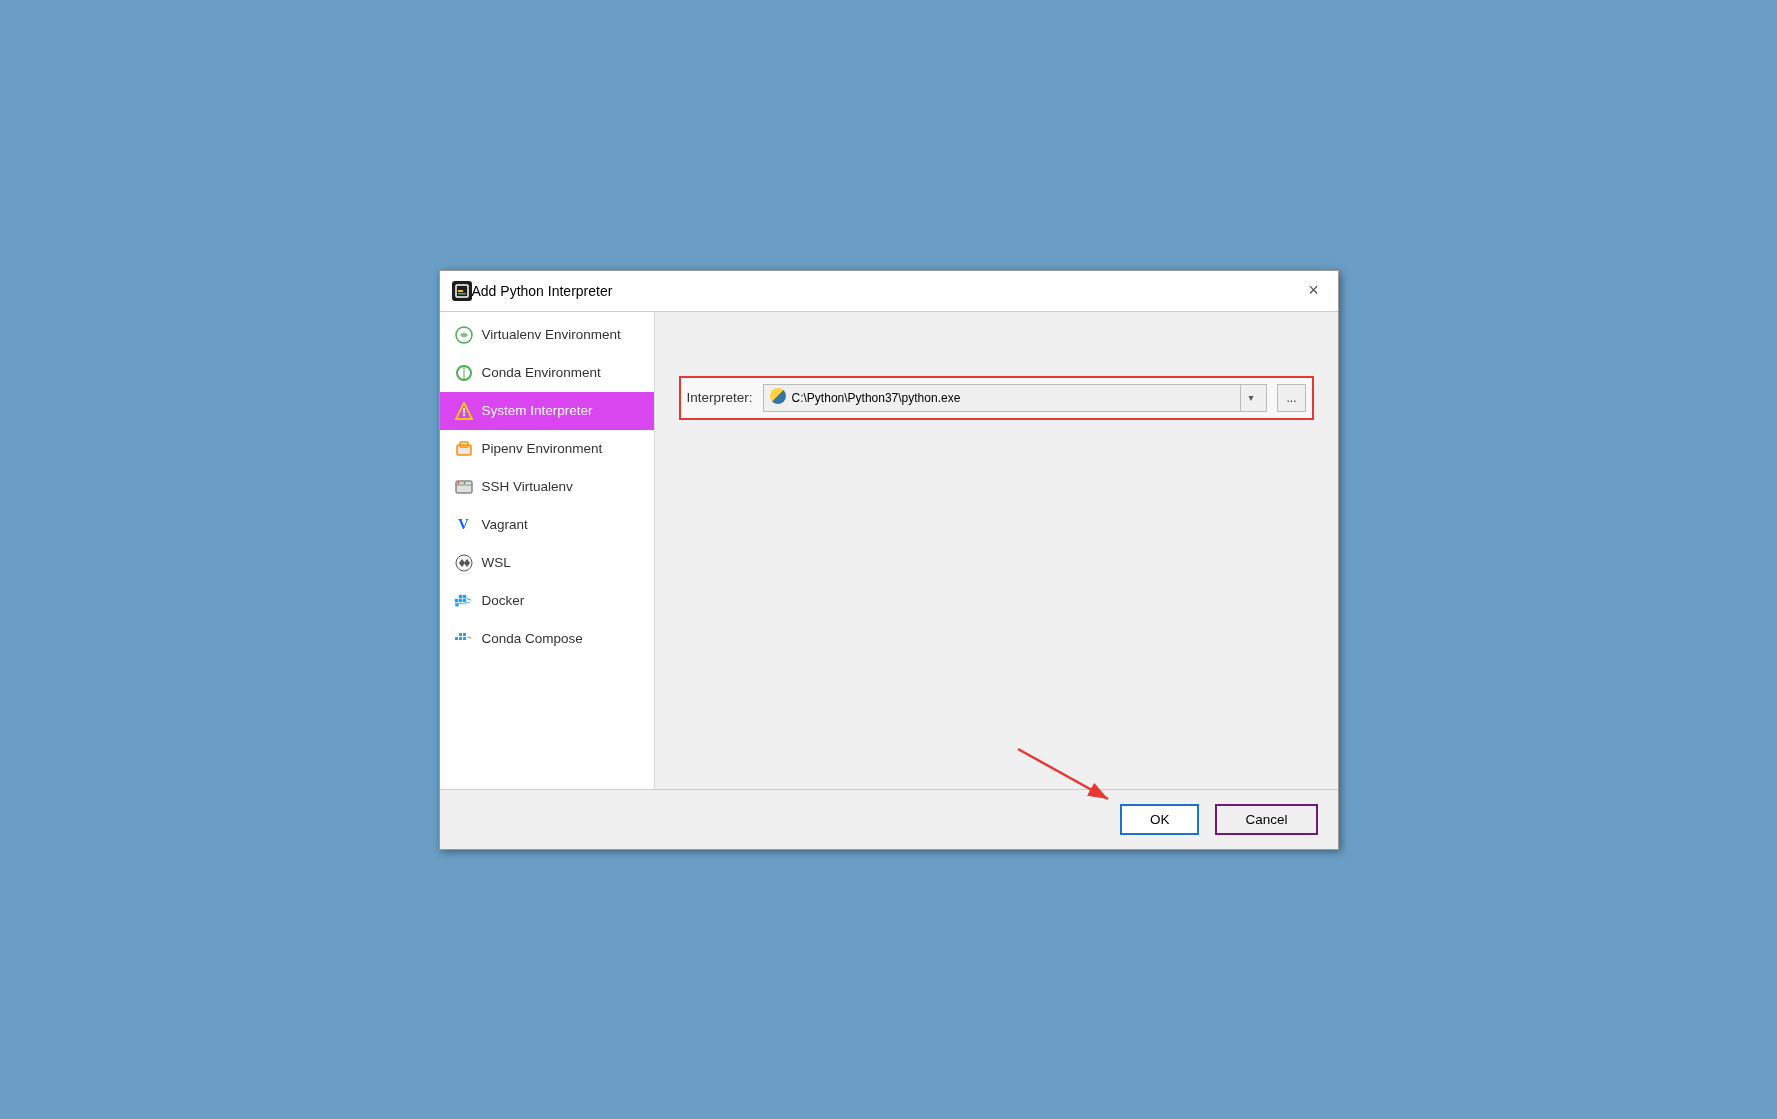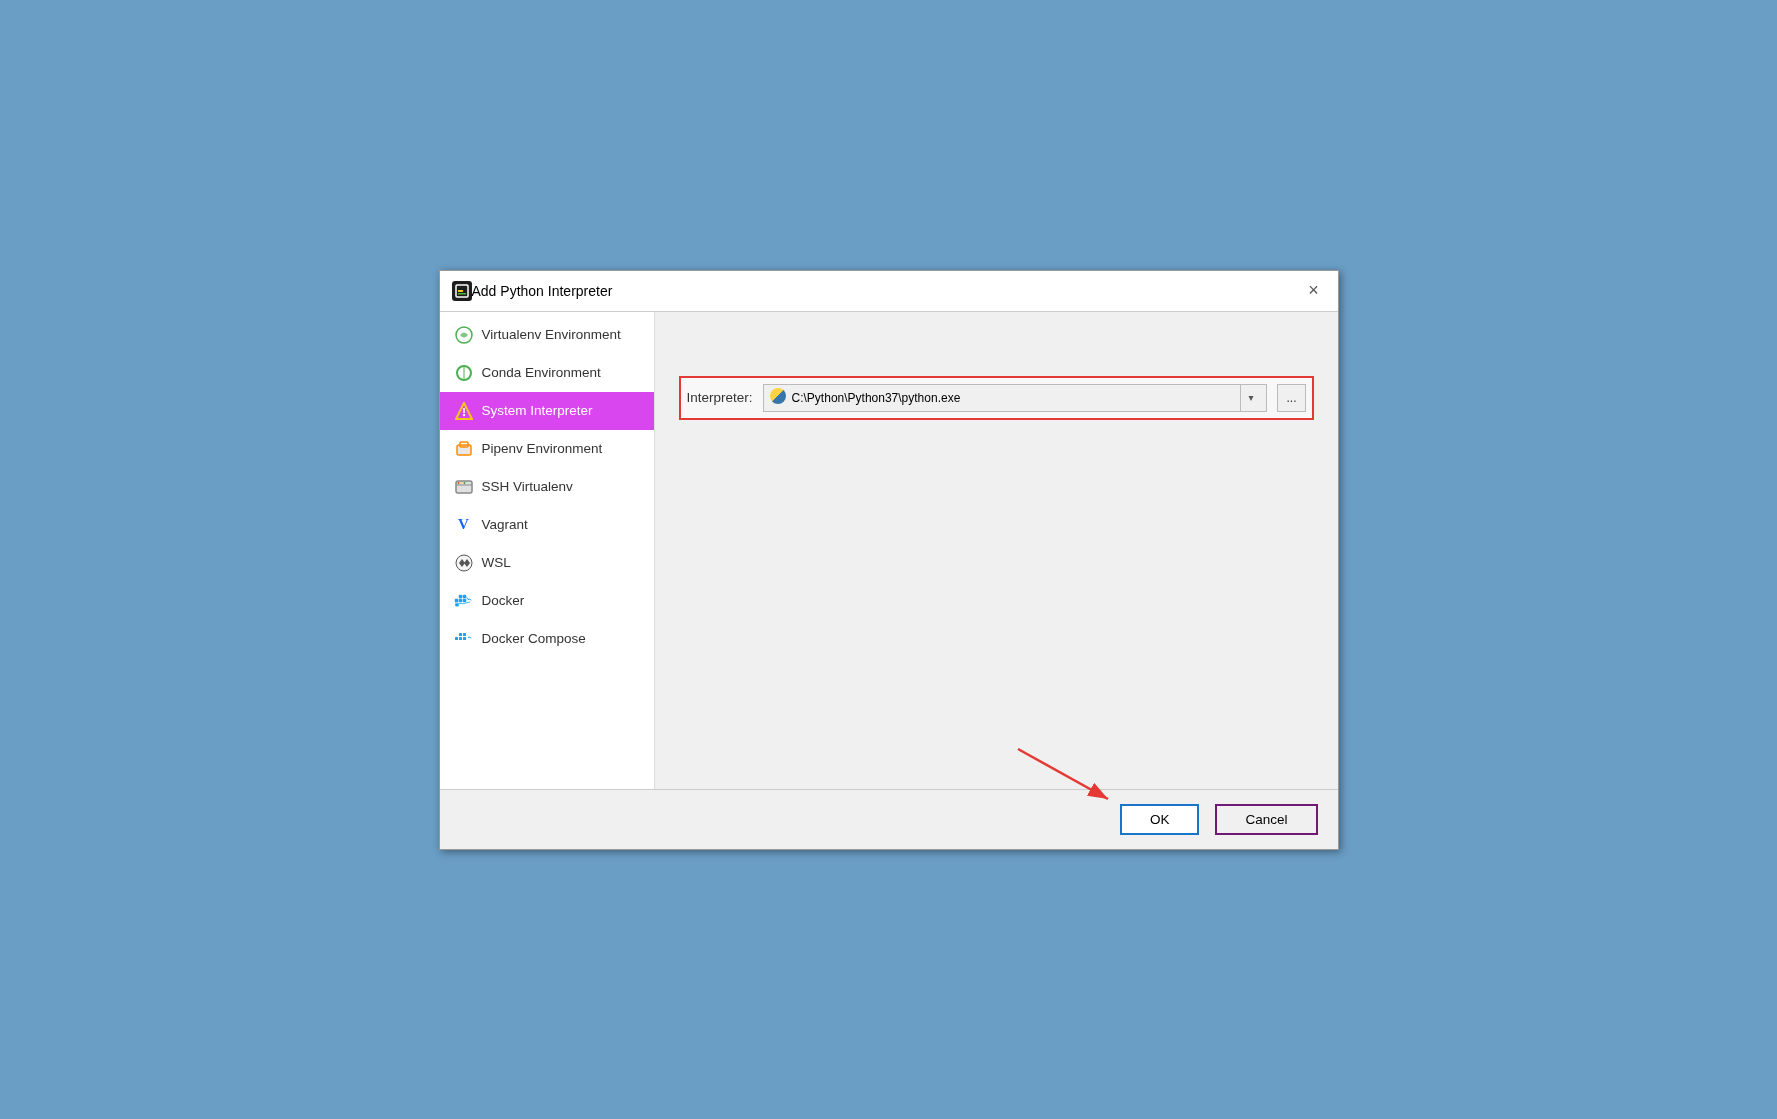--- a/index.html
+++ b/index.html
@@ -293,21 +293,21 @@
         <div class="item-icon">
           <svg width="20" height="16" viewBox="0 0 20 16">
             <rect x="1" y="6" width="3" height="3" rx="0.5" fill="#1da1f2"></rect>
             <rect x="5" y="6" width="3" height="3" rx="0.5" fill="#1da1f2"></rect>
             <rect x="9" y="6" width="3" height="3" rx="0.5" fill="#1da1f2"></rect>
             <rect x="5" y="2" width="3" height="3" rx="0.5" fill="#1da1f2"></rect>
             <rect x="9" y="2" width="3" height="3" rx="0.5" fill="#1da1f2"></rect>
             <path d="M17 7.5 Q16 5 14 6.5" stroke="#1da1f2" fill="none" stroke-width="1"></path>
           </svg>
         </div>
-        <span class="item-label">Docker Compose</span>
+        <span class="item-label">Conda Compose</span>
       </div>
     </div>
 
     <div class="main-content">
       <div class="interpreter-row">
         <span class="interpreter-label">Interpreter:</span>
         <div class="interpreter-combo">
           <span style="display:inline-block;">
             <span class="python-icon"></span>
           </span>

